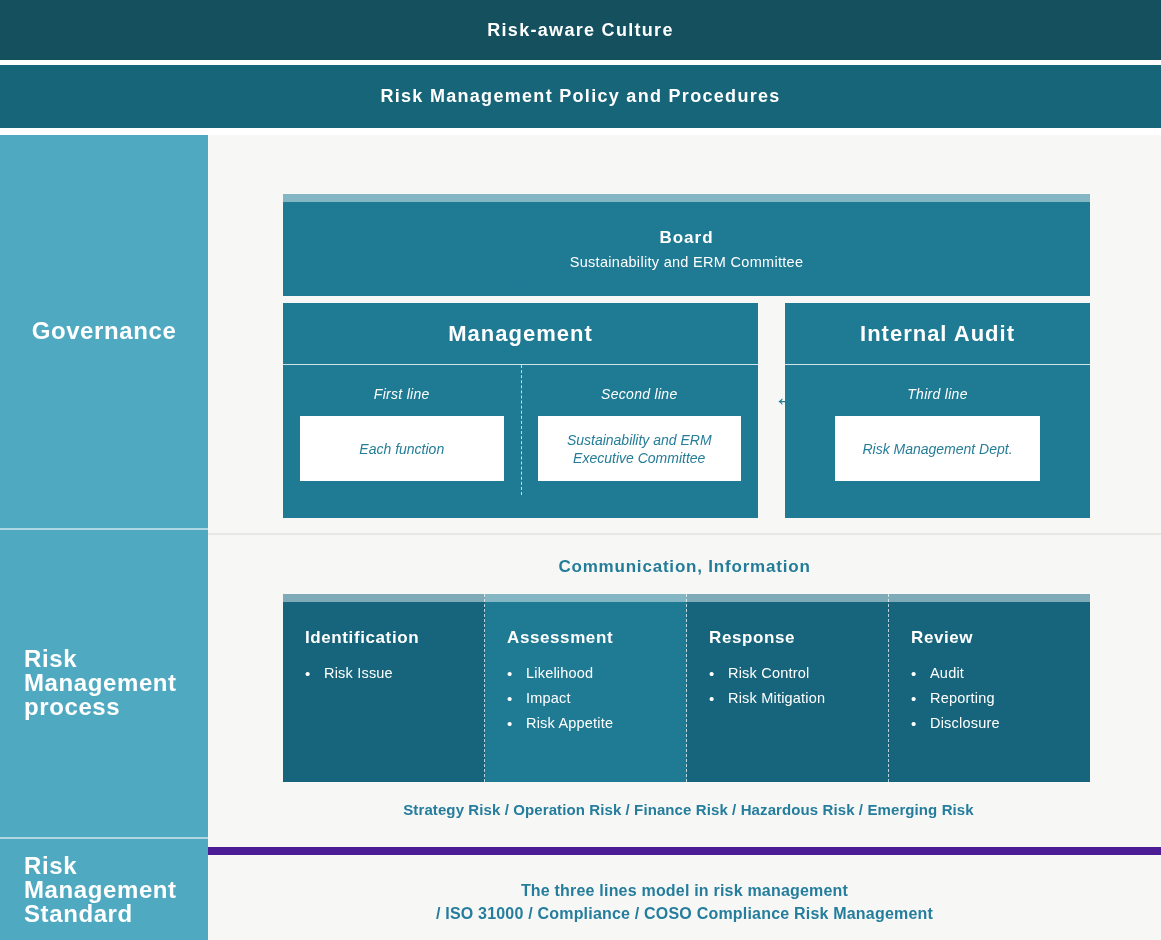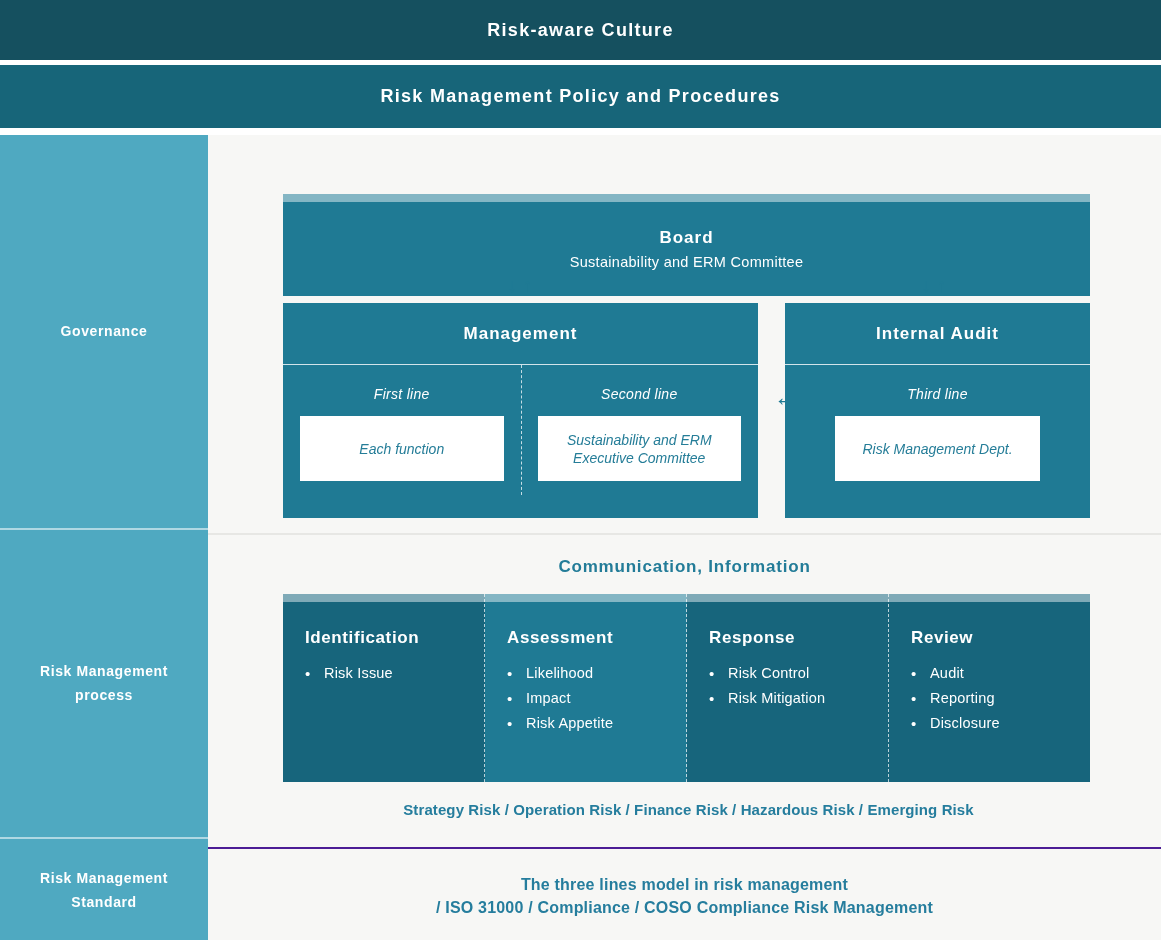--- a/index.html
+++ b/index.html
@@ -11,50 +11,50 @@
   .banner { width: 1161px; display:flex; align-items:center; justify-content:center;
             color:#fff; font-weight:700; font-size:18px; letter-spacing:1.3px; }
   .banner-1 { height:60px; background:#15505f; }
   .gap-1 { height:5px; background:#fff; }
   .banner-2 { height:63px; background:#176579; }
   .gap-2 { height:7px; background:#fff; }
 
   
   .main { display:flex; width:1161px; height:805px; }
   .sidebar { width:208px; background:#4fa9c1; display:flex; flex-direction:column; }
-  .side-sec { display:flex; align-items:center; justify-content:center; text-align:center;
-              color:#fff; font-weight:700; font-size:14px; letter-spacing:0.6px; line-height:24px; }
+  .side-sec { display:flex; align-items:center; justify-content:center; text-align:left;
+              color:#fff; font-weight:700; font-size:24px; letter-spacing:0.6px; line-height:24px; }
   .side-sec .lbl { max-width:160px; }
   .side-1 { height:398px; }
   .side-2 { height:314px; border-top:2px solid rgba(255,255,255,0.55); }
   .side-3 { height:104px;  border-top:2px solid rgba(255,255,255,0.55); }
 
   .content { width:953px; background:#f7f7f5; display:flex; flex-direction:column; }
   .cont-sec { position:relative; }
   .cont-1 { height:398px; }
   .cont-2 { height:314px; border-top:2px solid #e7e7e4; }
-  .cont-3 { height:93px;  border-top:2px solid #4c1d95; }
+  .cont-3 { height:93px;  border-top:8px solid #4c1d95; }
 
   
   .board { position:absolute; left:75px; top:35px; width:807px; height:102px; background:#1f7a94;margin-top:24px; }
   .strip { position:absolute; left:0; top:0; right:0; height:8px; background:rgba(255,255,255,0.45); pointer-events:none; }
   .board-inner { position:absolute; inset:8px 0 0 0; display:flex; flex-direction:column; align-items:center; justify-content:center; color:#fff; }
   .board-title { font-size:17px; font-weight:700; letter-spacing:1px; margin-bottom:6px; }
   .board-sub { font-size:14.5px; letter-spacing:0.3px; }
 
   .arrow-pair { position:absolute; top:140px; width:60px; text-align:center; color:#1f7a94;
                 font-size:19px; font-weight:700; letter-spacing:6px; }
   .ap-left { left:285px; }
   .ap-right { left:699px; }
 
   .bigbox { position:absolute; top:168px; height:215px; background:#1f7a94; color:#fff; }
   .mgmt { left:75px; width:475px; }
   .ia   { left:577px; width:305px; }
   .bigbox-head { height:62px; display:flex; align-items:center; justify-content:center;
-                 font-size:17px; font-weight:700; letter-spacing:1px;
+                 font-size:22px; font-weight:700; letter-spacing:1px;
                  border-bottom:1px solid rgba(255,255,255,0.8); }
   .bigbox-body { position:relative; height:152px; }
   .dash-v { position:absolute; left:50%; top:0; bottom:22px; border-left:1px dashed rgba(255,255,255,0.75); }
   .body-cols { display:flex; height:100%;font-style:italic; }
   .body-col { flex:1; display:flex; flex-direction:column; align-items:center; }
   .line-lbl { margin-top:21px; margin-bottom:14px; font-size:14px; letter-spacing:0.3px; }
   .white-box { width:calc(100% - 34px); height:65px; background:#fff; color:#257d98;
                display:flex; align-items:center; justify-content:center; text-align:center;
                font-size:14px; line-height:18px; padding:0 8px; }
   .ia .white-box { width:calc(100% - 100px); }

